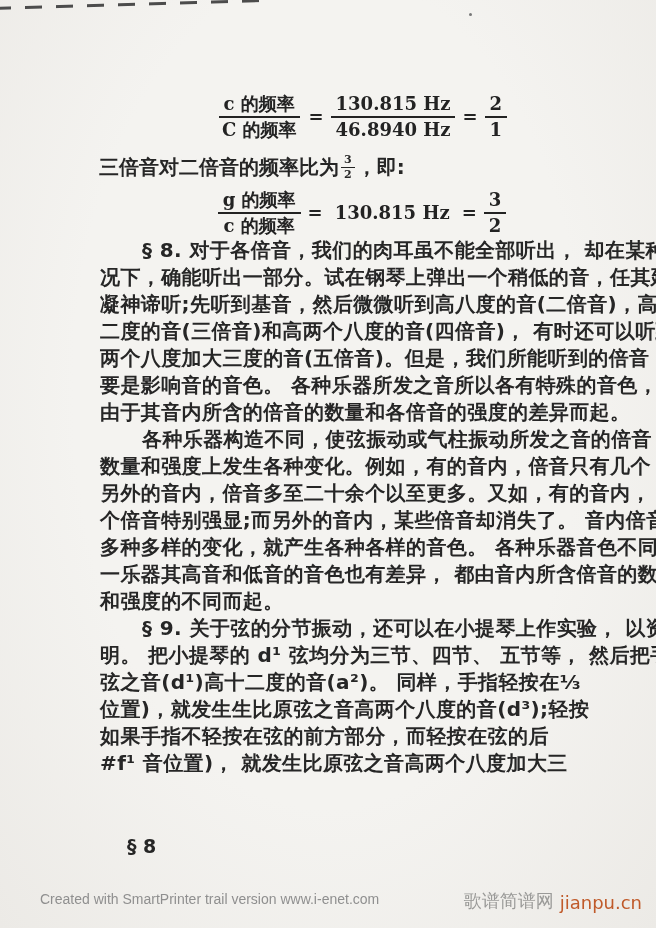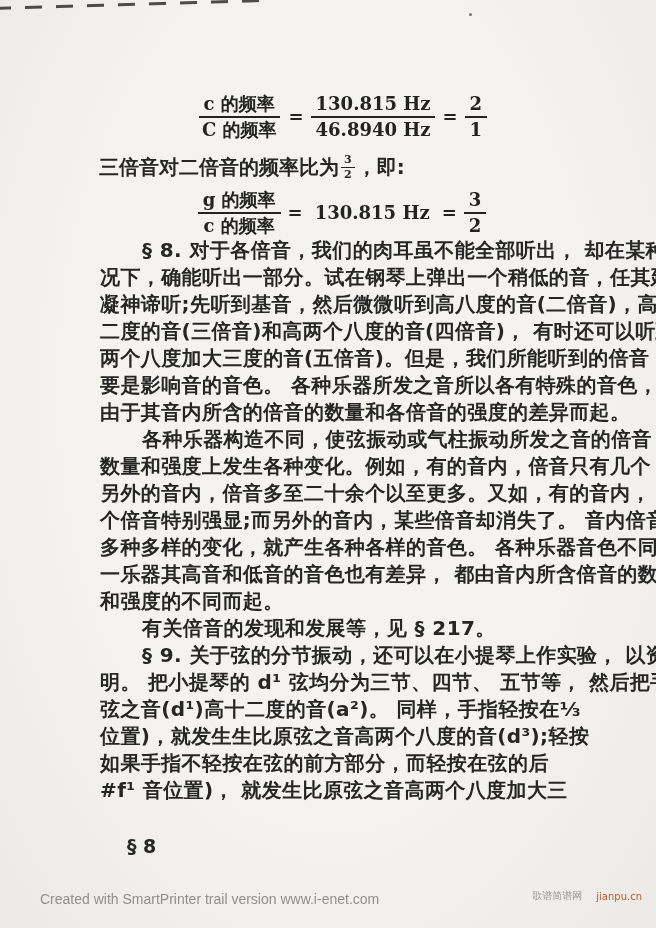--- a/index.html
+++ b/index.html
@@ -13,21 +13,21 @@
   }
   
   .top-dashes{
     position:absolute;left:-6px;top:7px;width:268px;height:3px;
     background:repeating-linear-gradient(90deg,#4c4c4c 0 17px,transparent 17px 31px);
     transform:rotate(-1.7deg);transform-origin:left center;
   }
   .speck{position:absolute;left:469px;top:13px;width:3px;height:3px;background:#777;border-radius:50%;}
   
   .formula-row{
-    position:absolute;left:92px;width:500px;
+    position:absolute;left:112px;width:500px;
     display:flex;justify-content:center;align-items:center;gap:7px;
     font-family:"DejaVu Serif","Liberation Serif",serif;
     font-weight:bold;font-size:18px;color:#232323;
   }
   .frac{display:inline-flex;flex-direction:column;align-items:center;line-height:1.2;}
   .frac .num{border-bottom:2px solid #232323;padding:0 5px 1px;}
   .frac .den{padding:1px 5px 0;}
   .eq{font-weight:bold;}
   
   .connector{
@@ -54,21 +54,21 @@
     font-size:19px;font-weight:600;
   }
   
   .footer-left{
     position:absolute;left:40px;top:891px;
     font-size:14px;color:#8f8f8f;
     font-family:"Liberation Sans","DejaVu Sans",sans-serif;
   }
   .footer-right{
     position:absolute;right:14px;top:889px;
-    font-size:10px;color:#9a9a98;display:flex;gap:14px;align-items:center;
+    font-size:18px;color:#9a9a98;display:flex;gap:6px;align-items:flex-end;
   }
   .footer-right .domain{color:#c05a2a;}
 </style>
 </head>
 <body>
 
 <div class="page">
 
   <div class="top-dashes"></div>
   <div class="speck"></div>
@@ -123,21 +123,20 @@
       <div class="tline">两个八度加大三度的音(五倍音)。但是，我们所能听到的倍音，主</div>
       <div class="tline">要是影响音的音色。 各种乐器所发之音所以各有特殊的音色， 即</div>
       <div class="tline">由于其音内所含的倍音的数量和各倍音的强度的差异而起。</div>
       <div class="tline indent">各种乐器构造不同，使弦振动或气柱振动所发之音的倍音，在</div>
       <div class="tline">数量和强度上发生各种变化。例如，有的音内，倍音只有几个，而</div>
       <div class="tline">另外的音内，倍音多至二十余个以至更多。又如，有的音内， 某几</div>
       <div class="tline">个倍音特别强显;而另外的音内，某些倍音却消失了。 音内倍音的</div>
       <div class="tline">多种多样的变化，就产生各种各样的音色。 各种乐器音色不同，同</div>
       <div class="tline">一乐器其高音和低音的音色也有差异， 都由音内所含倍音的数量</div>
       <div class="tline">和强度的不同而起。</div>
-      <div class="tline indent">有关倍音的发现和发展等，见 § 217。</div>
       <div class="tline indent">§ 9.  关于弦的分节振动，还可以在小提琴上作实验， 以资证</div>
       <div class="tline">明。 把小提琴的 d¹ 弦均分为三节、四节、 五节等， 然后把手指轻</div>
       <div class="tline">弦之音(d¹)高十二度的音(a²)。 同样，手指轻按在⅓</div>
       <div class="tline">位置)，就发生生比原弦之音高两个八度的音(d³);轻按</div>
       <div class="tline">如果手指不轻按在弦的前方部分，而轻按在弦的后</div>
       <div class="tline">#f¹ 音位置)，  就发生比原弦之音高两个八度加大三</div>
     </div>
 
   <div class="page-number">§ 8</div>
 

